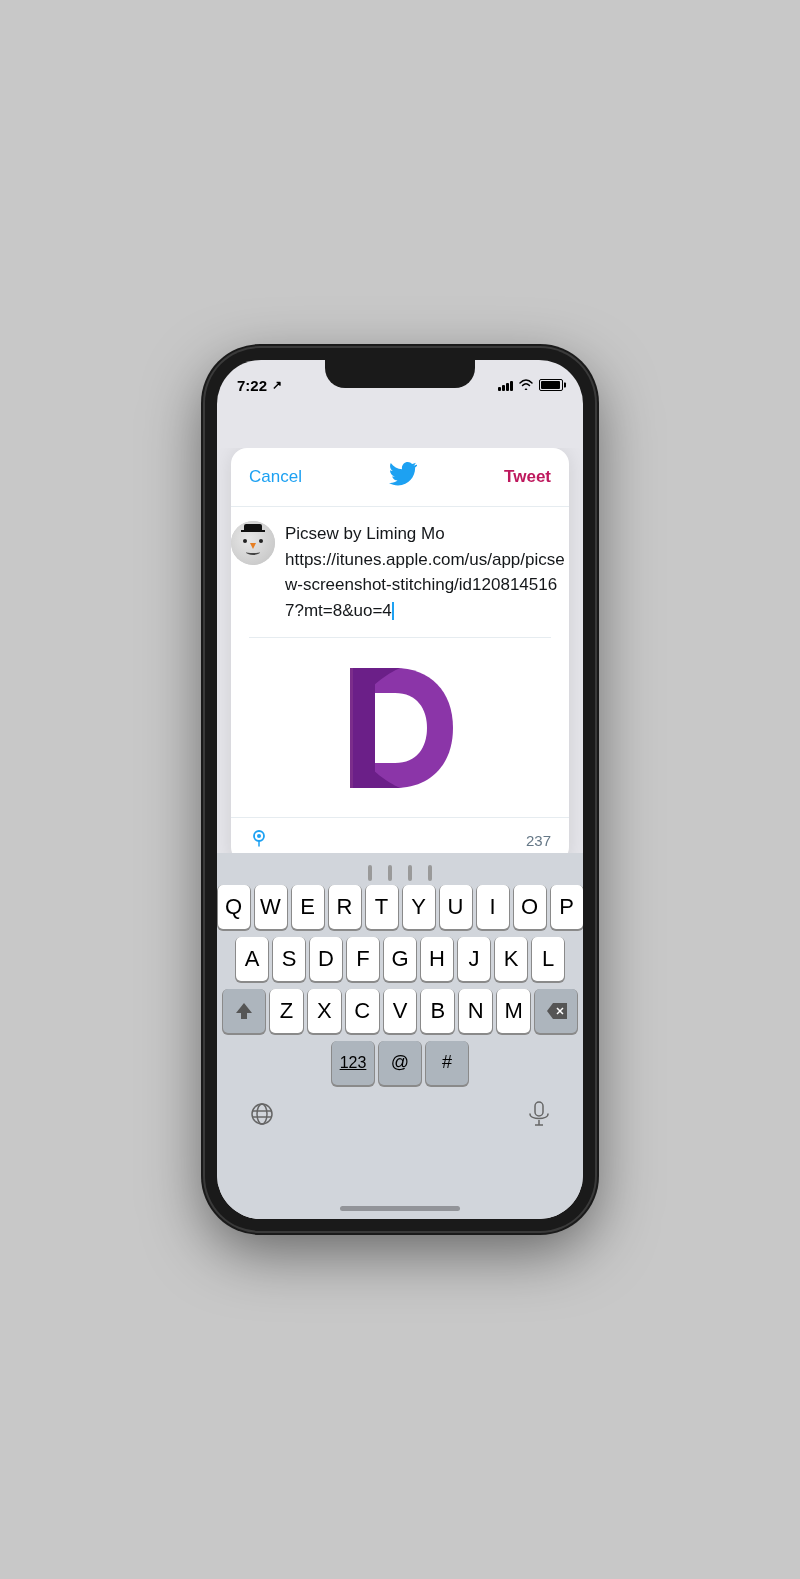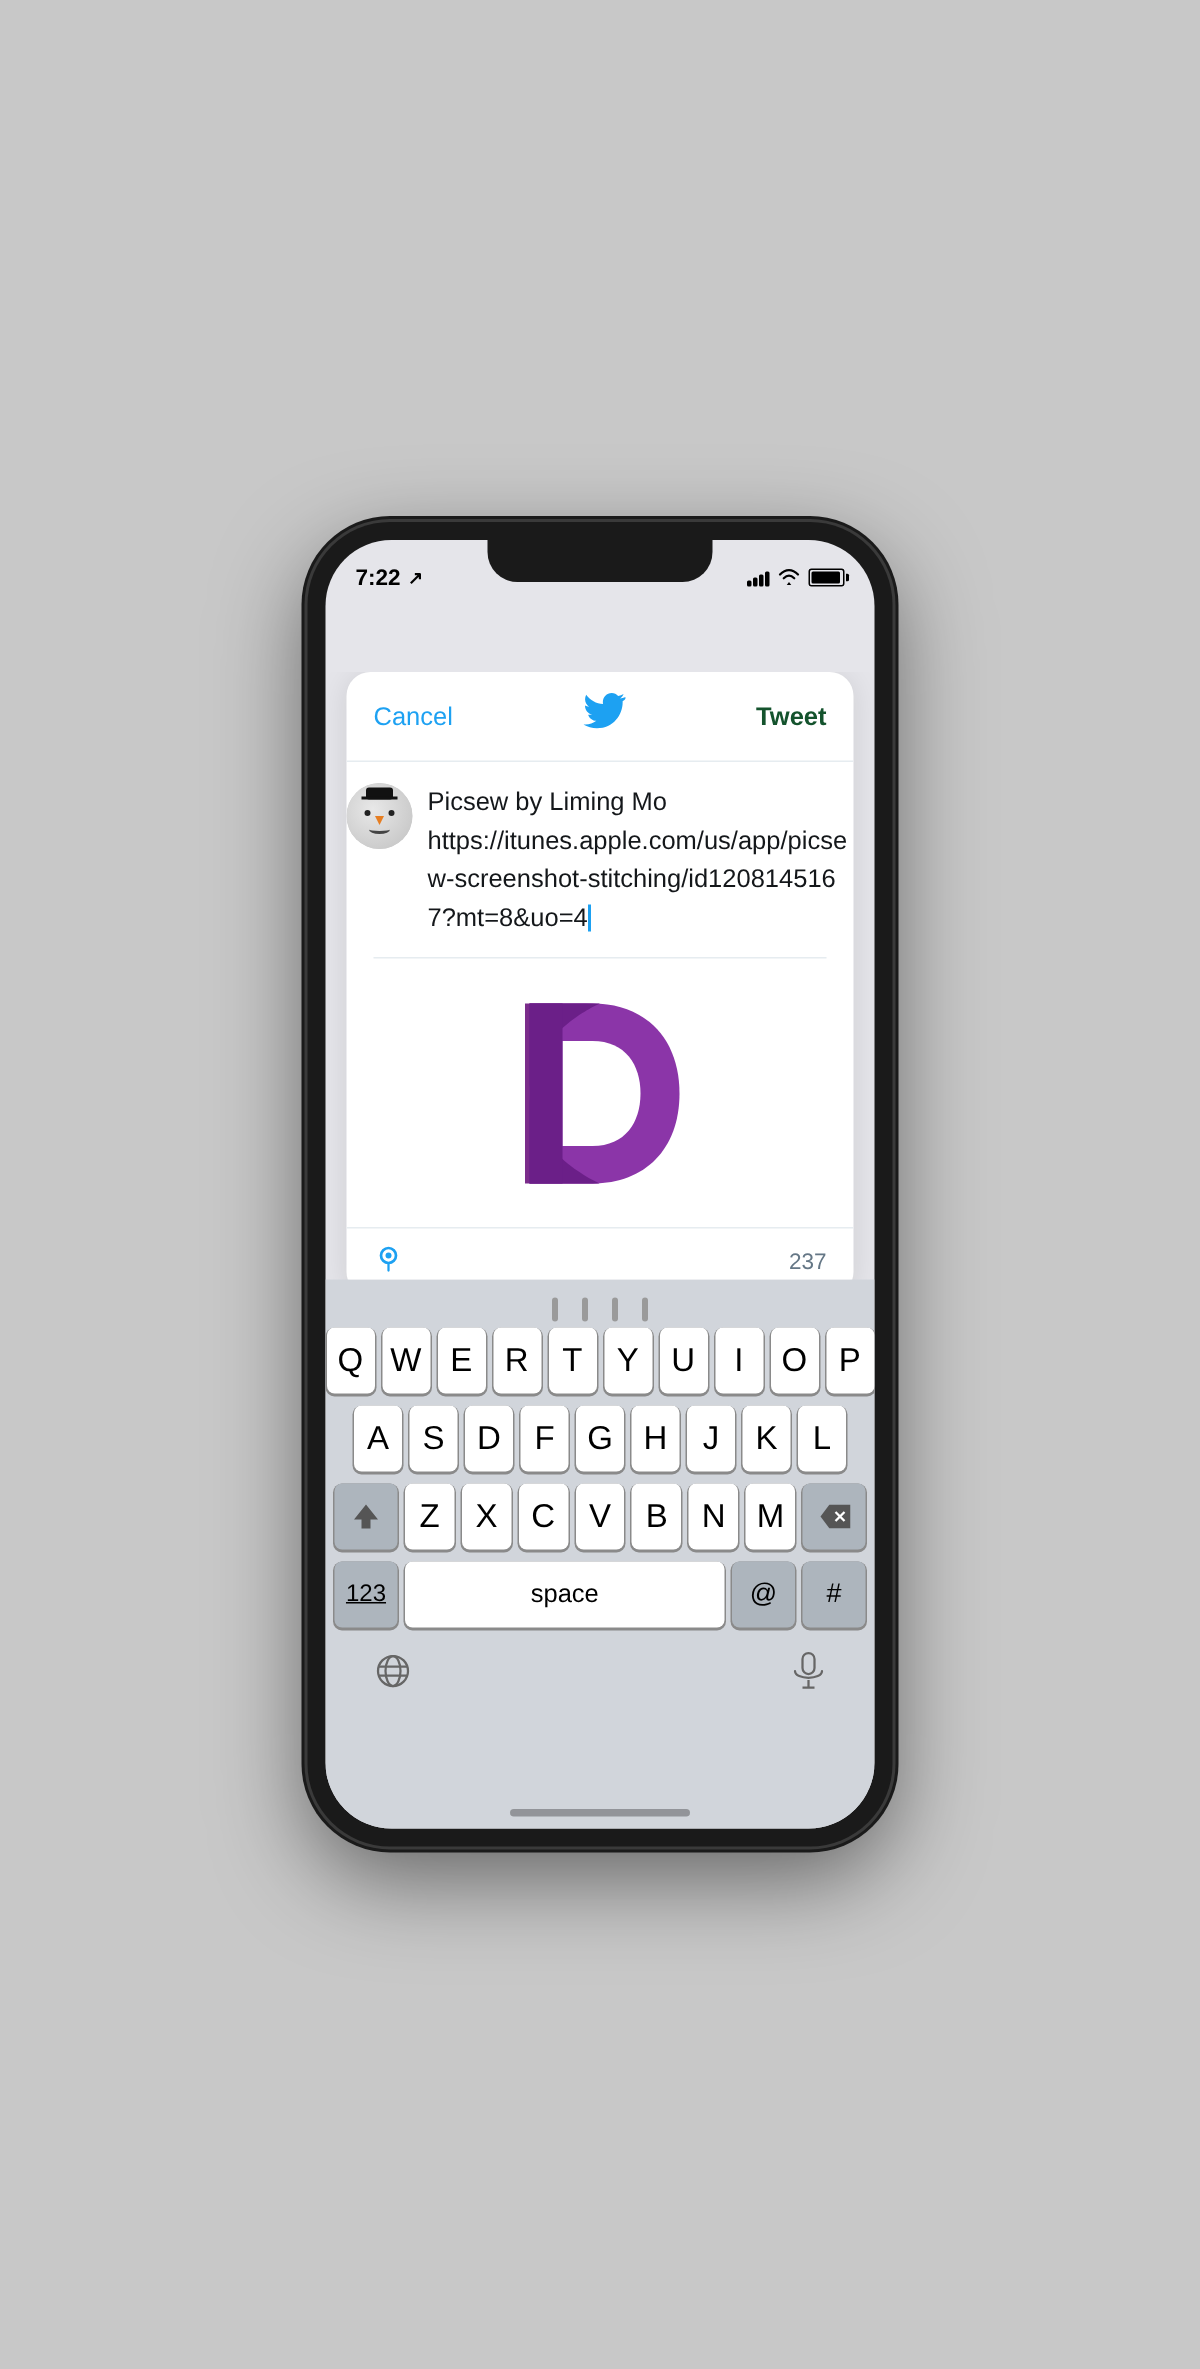--- a/index.html
+++ b/index.html
@@ -139,21 +139,21 @@
       font-size: 17px;
       font-weight: 400;
     }
 
     .twitter-bird {
       color: #1da1f2;
       font-size: 24px;
     }
 
     .twitter-tweet-btn {
-      color: #14532d;
+      color: #be185d;
       font-size: 17px;
       font-weight: 700;
     }
 
     .twitter-compose {
       display: flex;
       padding: 14px 0;
       gap: 10px;
     }
 
@@ -569,21 +569,20 @@
             <svg width="22" height="16" viewBox="0 0 22 16" fill="#555">
               <path d="M8 0 L22 0 L22 16 L8 16 L2 8 Z"></path>
               <line x1="12" y1="5" x2="18" y2="11" stroke="white" stroke-width="1.5"></line>
               <line x1="18" y1="5" x2="12" y2="11" stroke="white" stroke-width="1.5"></line>
             </svg>
           </div>
         </div>
 
         <div class="keyboard-row">
           <div class="key key-special key-numbers" style="font-size:16px;">123</div>
-          <div class="key key-space" style="font-size:17px;">space</div>
           <div class="key key-special key-at" style="font-size:18px;">@</div>
           <div class="key key-special key-hash" style="font-size:18px;">#</div>
         </div>
 
         <div class="bottom-bar">
           <div class="globe-icon">
             <svg width="24" height="24" viewBox="0 0 24 24" fill="none">
               <circle cx="12" cy="12" r="10" stroke="#666" stroke-width="1.5"></circle>
               <ellipse cx="12" cy="12" rx="5" ry="10" stroke="#666" stroke-width="1.5"></ellipse>
               <line x1="2" y1="9" x2="22" y2="9" stroke="#666" stroke-width="1.5"></line>

